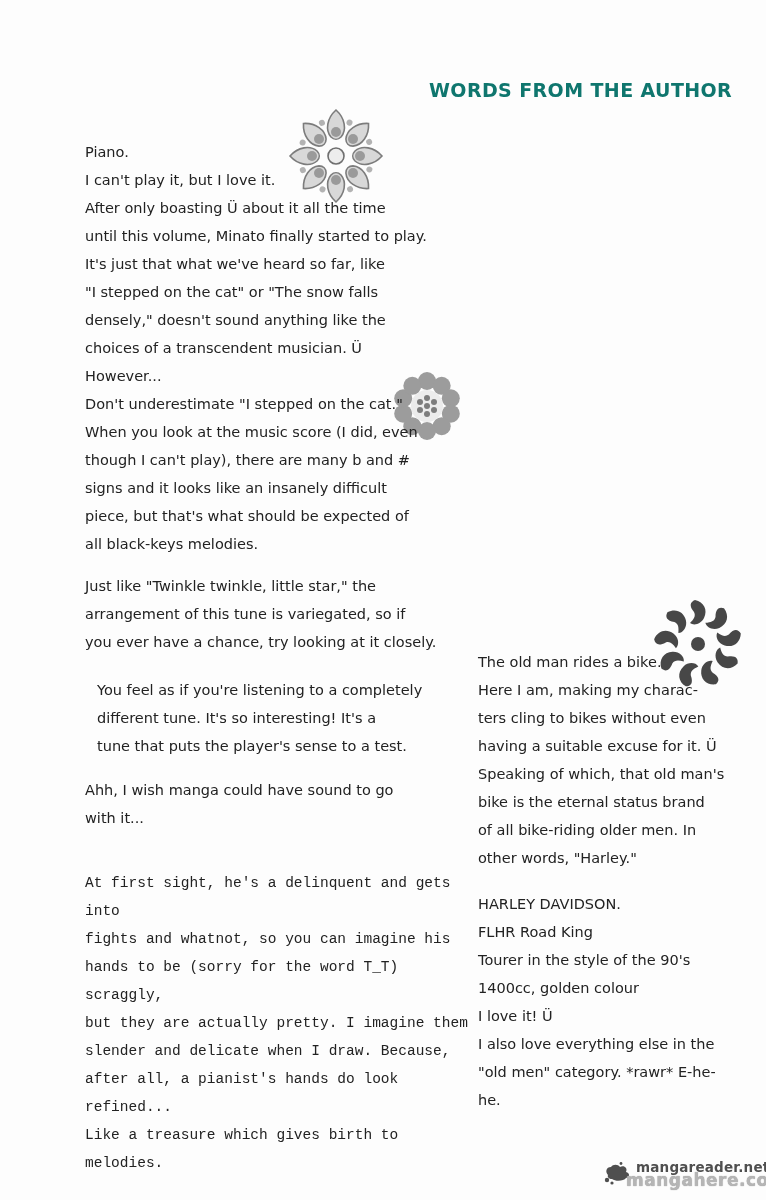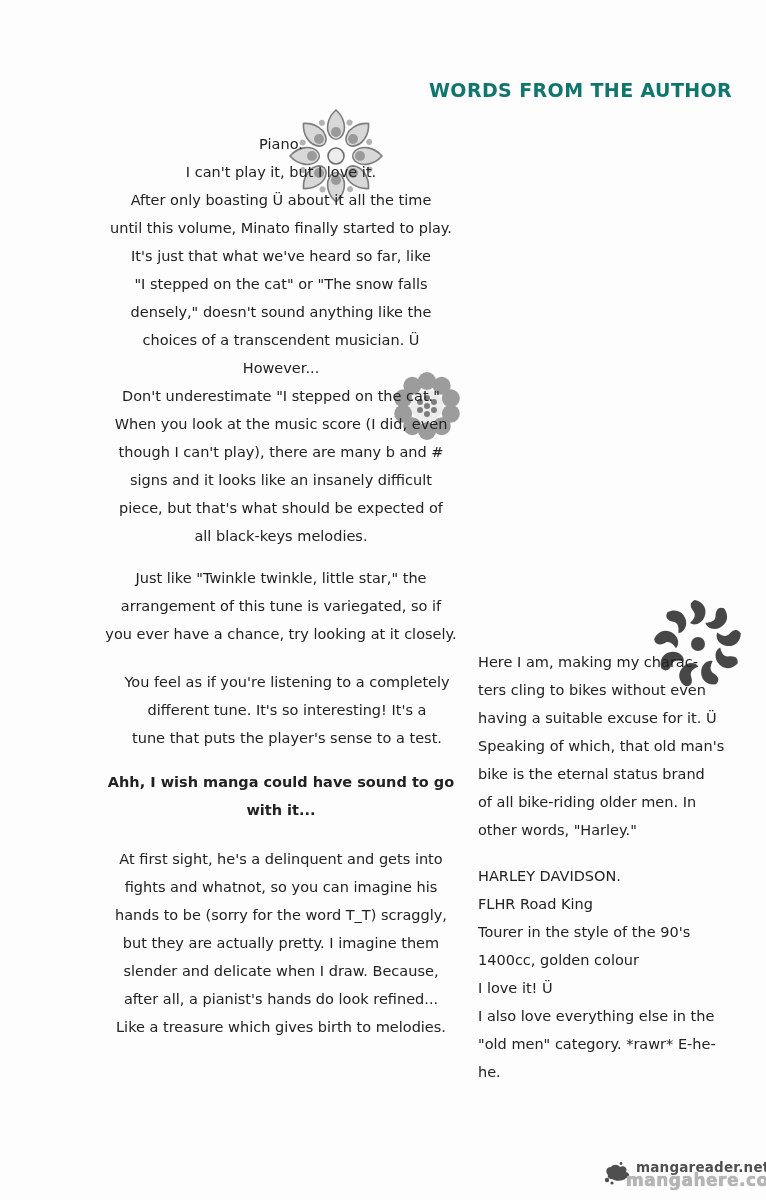--- a/index.html
+++ b/index.html
@@ -20,28 +20,28 @@
     white-space:nowrap;
   }
   .col{position:absolute;z-index:2;}
   .col p{
     margin:0;
     font-size:14.5px;
     line-height:28px;
     white-space:pre-line;
     color:#222;
   }
-  .col-left{left:85px;top:130px;width:392px;text-align:center;}
+  .col-left{left:85px;top:138px;width:392px;}
   .col-right{left:478px;top:648px;width:282px;}
   .col-left .p2{}
   .col-left .p3{margin-top:14px;}
   .col-left .p4{margin-top:20px;margin-left:12px;}
-  .col-left .p5{margin-top:16px;font-weight:bold;}
+  .col-left .p5{margin-top:16px;}
   .col-left .p6{margin-top:33px;}
-  .col-left .p7{margin-top:21px;}
+  .col-left .p7{margin-top:37px;font-family:Liberation Mono, monospace;}
   .col-right .p2{}
   .col-right .p3{}
   .col-right .p4{margin-top:18px;}
   .orn{position:absolute;z-index:1;}
   .orn-rosette{left:278px;top:106px;}
   .orn-flower{left:389px;top:369px;}
   .orn-sun{left:652px;top:596px;}
   .watermark{
     position:absolute;left:604px;top:1157px;width:160px;height:40px;
     z-index:3;
@@ -175,20 +175,21 @@
     <p class="p7">At first sight, he's a delinquent and gets into
 fights and whatnot, so you can imagine his
 hands to be (sorry for the word T_T) scraggly,
 but they are actually pretty. I imagine them
 slender and delicate when I draw. Because,
 after all, a pianist's hands do look refined...
 Like a treasure which gives birth to melodies.</p>
   </div>
 
   <div class="col col-right">
+    <p class="p1">The old man rides a bike.</p>
     <p class="p2">Here I am, making my charac-
 ters cling to bikes without even
 having a suitable excuse for it. Ü</p>
     <p class="p3">Speaking of which, that old man's
 bike is the eternal status brand
 of all bike-riding older men. In
 other words, "Harley."</p>
     <p class="p4">HARLEY DAVIDSON.
 FLHR Road King
 Tourer in the style of the 90's

